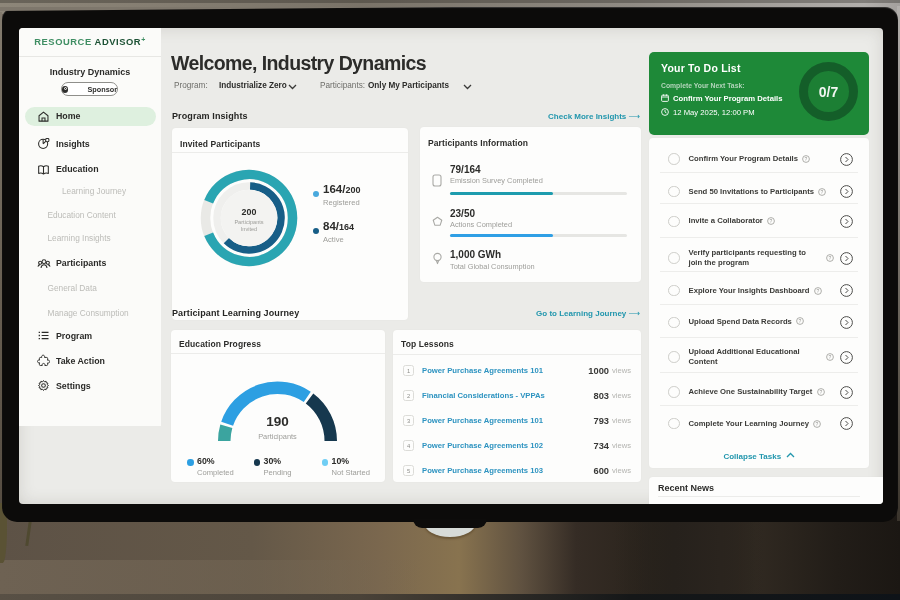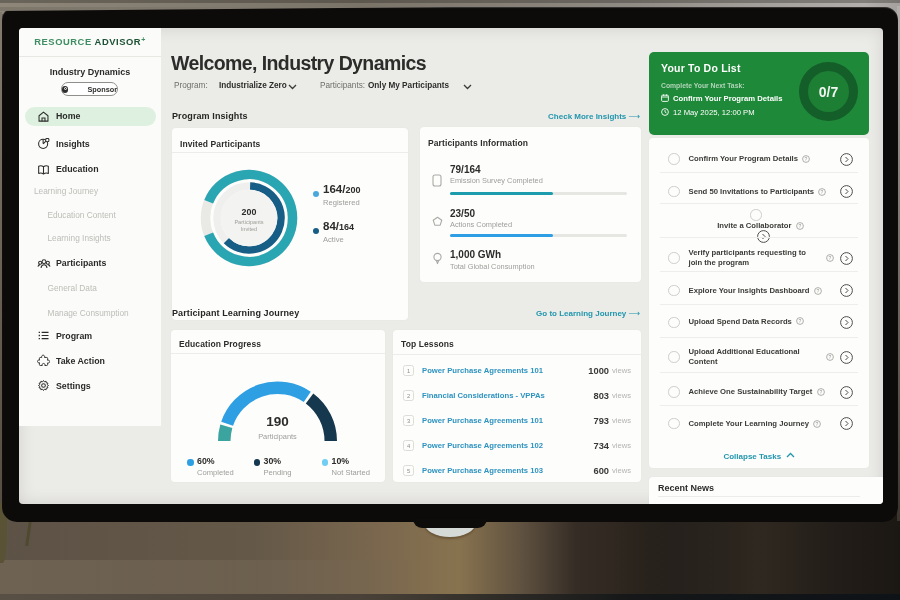--- a/index.html
+++ b/index.html
@@ -73,21 +73,21 @@
       </div>
 <div class="abs" style="left:18px;top:134.8px;width:120px;height:13px;display:flex;align-items:center;">
         <span style="width:13px;height:13px;margin-right:6px;">
           <svg width="13" height="13" viewBox="0 0 14 14">
             <path d="M1.8 3.4 C3.6 2.6 5.4 2.8 7 4 C8.6 2.8 10.4 2.6 12.2 3.4 V11.2 C10.4 10.5 8.6 10.7 7 11.9 C5.4 10.7 3.6 10.5 1.8 11.2 Z" fill="none" stroke="#2d2d2b" stroke-width="1.15" stroke-linejoin="round"></path>
             <path d="M7 4 V11.9" stroke="#2d2d2b" stroke-width="1.15"></path>
           </svg>
         </span>
         <span class="nav-t">Education</span>
       </div>
-<div class="abs nav-s" style="left:15px;top:157.8px;">Learning Journey</div>
+<div class="abs nav-s" style="left:43px;top:157.8px;">Learning Journey</div>
 <div class="abs nav-s" style="left:28.5px;top:181.8px;">Education Content</div>
 <div class="abs nav-s" style="left:28.5px;top:205.3px;">Learning Insights</div>
 <div class="abs" style="left:18px;top:228.9px;width:120px;height:13px;display:flex;align-items:center;">
         <span style="width:13px;height:13px;margin-right:6px;">
           <svg width="14" height="13" viewBox="0 0 15 14">
             <circle cx="7.5" cy="5" r="2.1" fill="none" stroke="#2d2d2b" stroke-width="1.1"></circle>
             <circle cx="3.4" cy="6.2" r="1.7" fill="none" stroke="#2d2d2b" stroke-width="1.1"></circle>
             <circle cx="11.6" cy="6.2" r="1.7" fill="none" stroke="#2d2d2b" stroke-width="1.1"></circle>
             <path d="M4.3 11.8 C4.5 9.6 5.8 8.4 7.5 8.4 C9.2 8.4 10.5 9.6 10.7 11.8" fill="none" stroke="#2d2d2b" stroke-width="1.1"></path>
             <path d="M1 10.4 C1.3 8.9 2.2 8.2 3.4 8.2" fill="none" stroke="#2d2d2b" stroke-width="1.1"></path>
@@ -288,21 +288,21 @@
               <text x="4" y="5.8" text-anchor="middle" font-size="5" fill="#9a9a96">?</text>
             </svg>
           </span>
           <span style="flex:1;"></span>
           <svg width="13" height="13" viewBox="0 0 13 13" style="flex:0 0 auto;margin-left:6px;">
             <circle cx="6.5" cy="6.5" r="5.9" fill="none" stroke="#4d4d4b" stroke-width="1"></circle>
             <path d="M5.5 4 L8 6.5 L5.5 9" fill="none" stroke="#4d4d4b" stroke-width="1"></path>
           </svg>
         </div>
 <div class="abs" style="left:11px;top:34.2px;width:198px;height:1px;background:#ededeb;"></div>
-<div class="abs" style="left:19px;top:71.3px;width:185px;height:24px;display:flex;align-items:center;flex-direction:column;">
+<div class="abs" style="left:19px;top:71.3px;width:185px;height:24px;display:flex;align-items:center;">
       <span style="width:9.5px;height:9.5px;border:1.2px solid #cdcdc9;border-radius:50%;margin-right:9px;flex:0 0 auto;"></span>
           <span style="display:flex;align-items:center;">
             <span style="font-size:7.7px;font-weight:bold;color:#3b3b38;line-height:1.25;">Invite a Collaborator&nbsp;&nbsp;</span>
             <svg width="8" height="8" viewBox="0 0 8 8" style="flex:0 0 auto;">
               <circle cx="4" cy="4" r="3.4" fill="none" stroke="#9a9a96" stroke-width="0.8"></circle>
               <text x="4" y="5.8" text-anchor="middle" font-size="5" fill="#9a9a96">?</text>
             </svg>
           </span>
           <span style="flex:1;"></span>
           <svg width="13" height="13" viewBox="0 0 13 13" style="flex:0 0 auto;margin-left:6px;">

